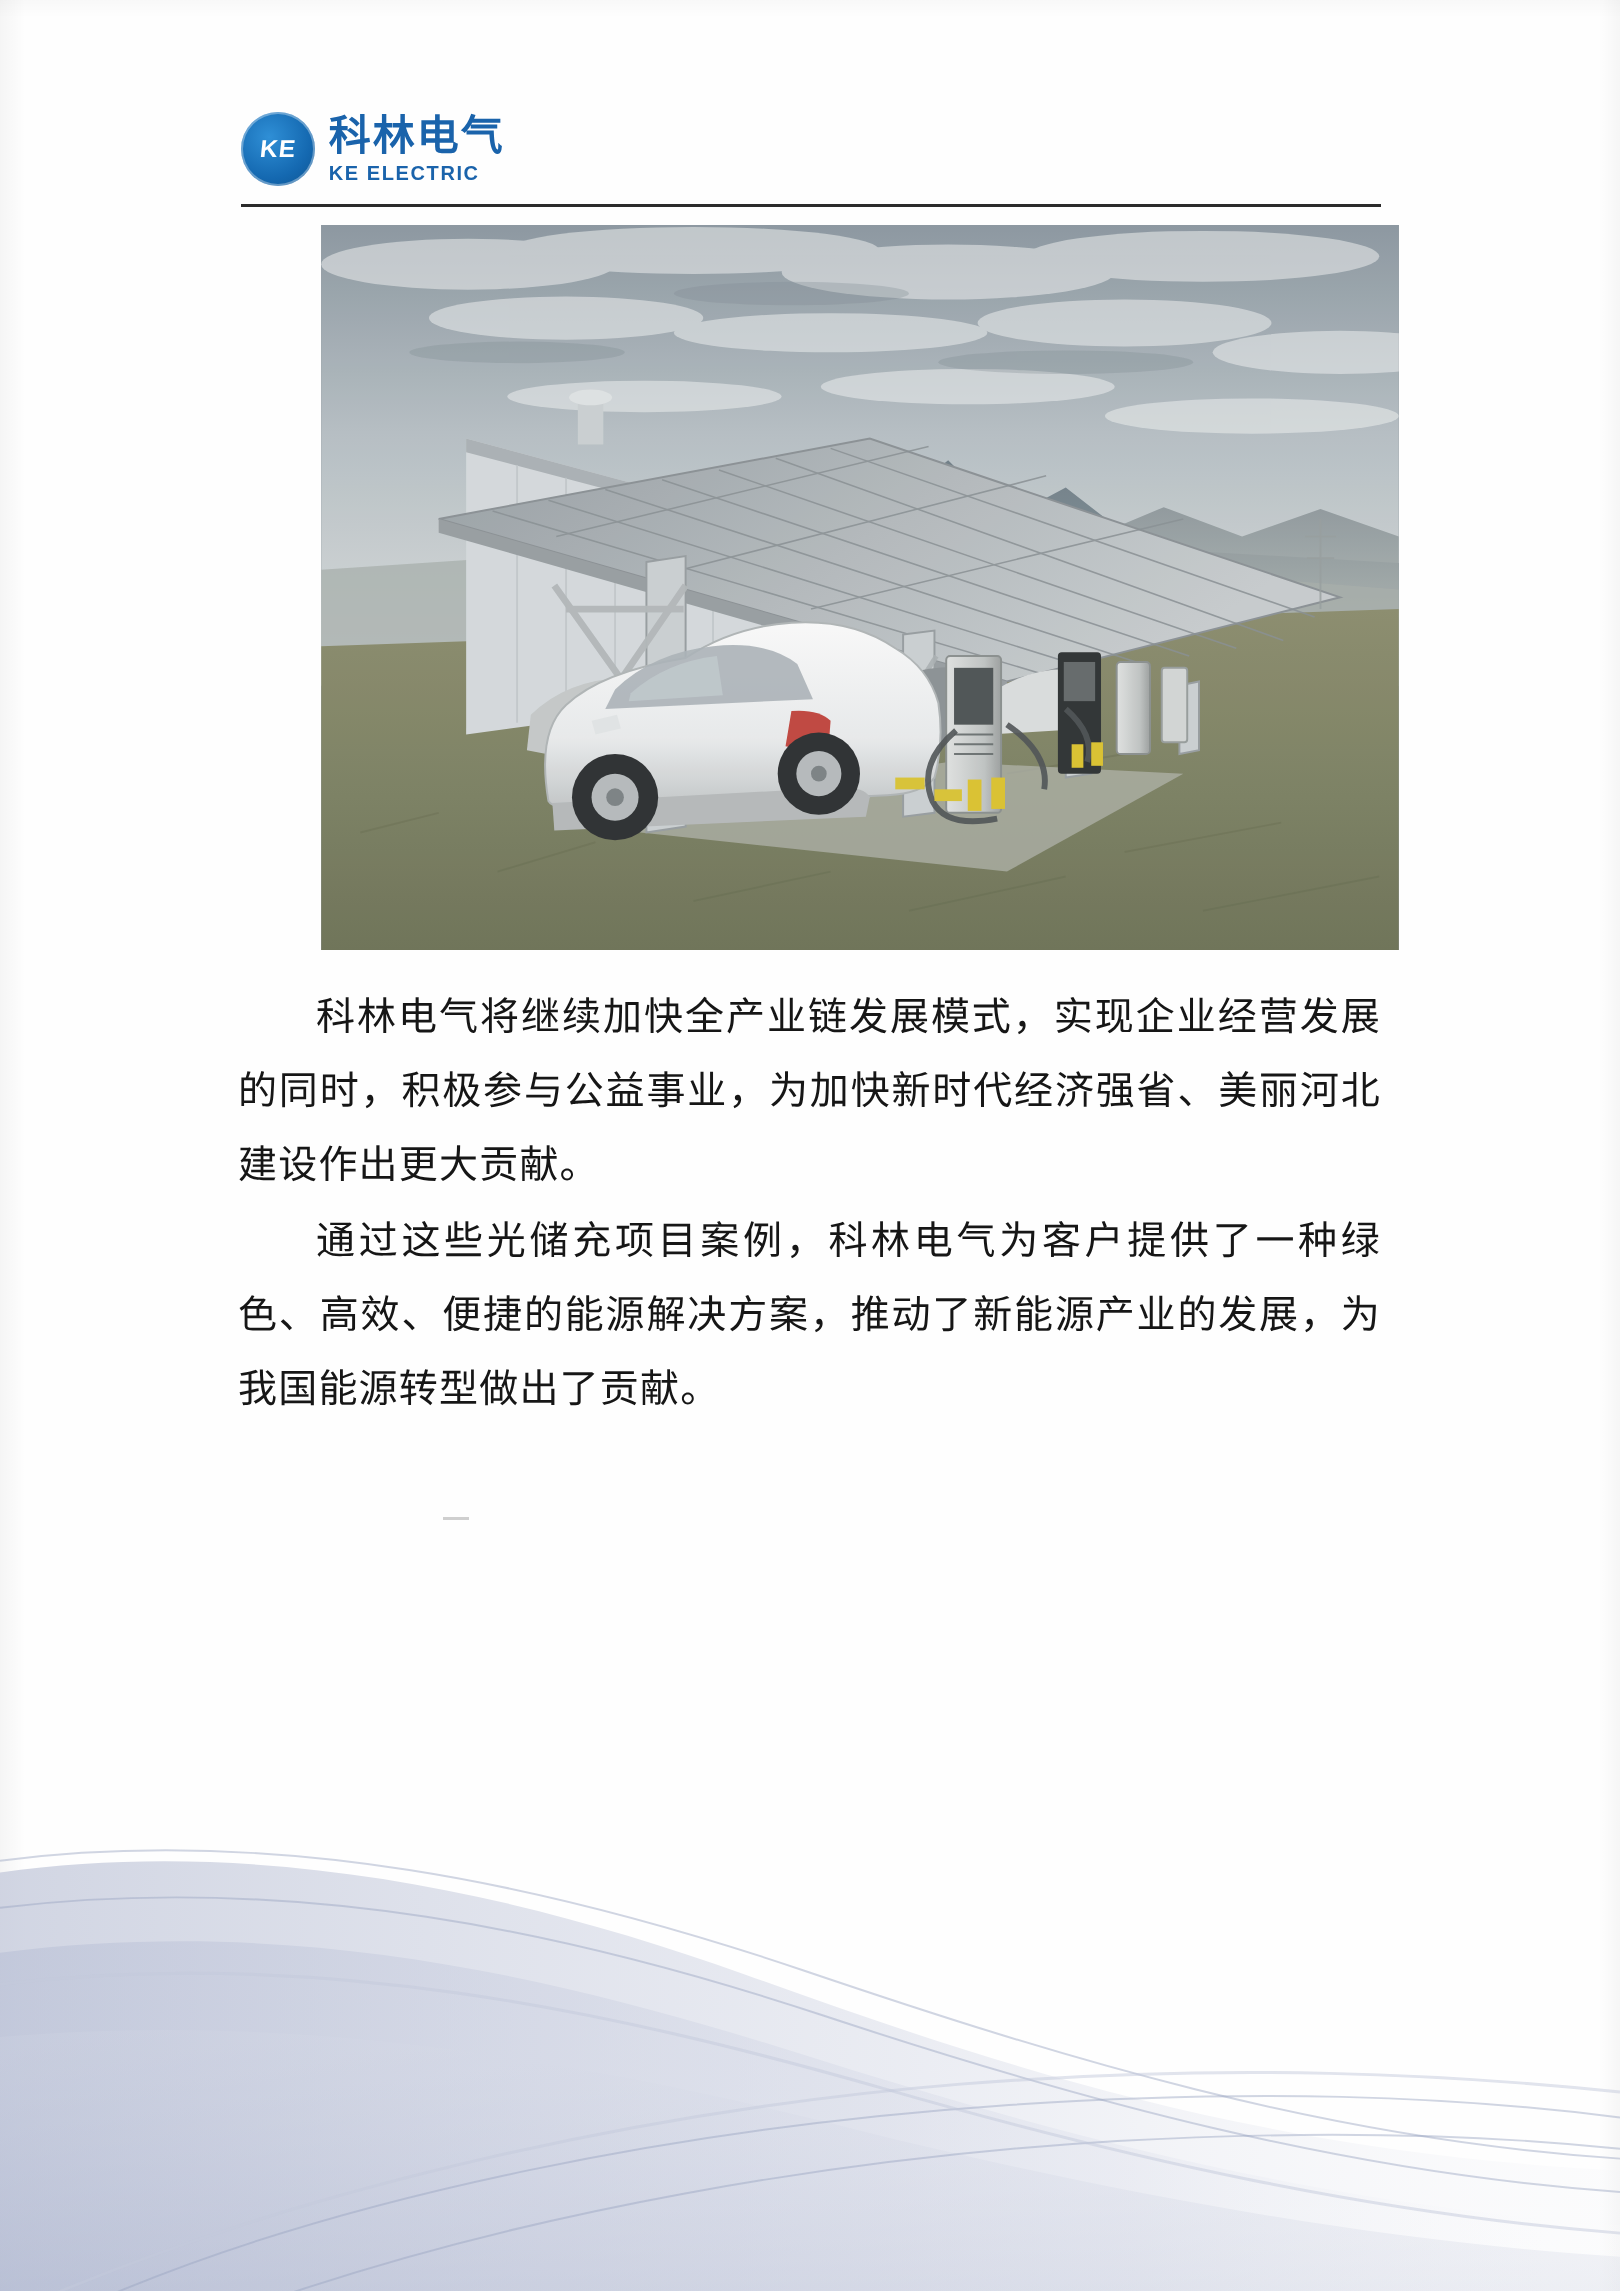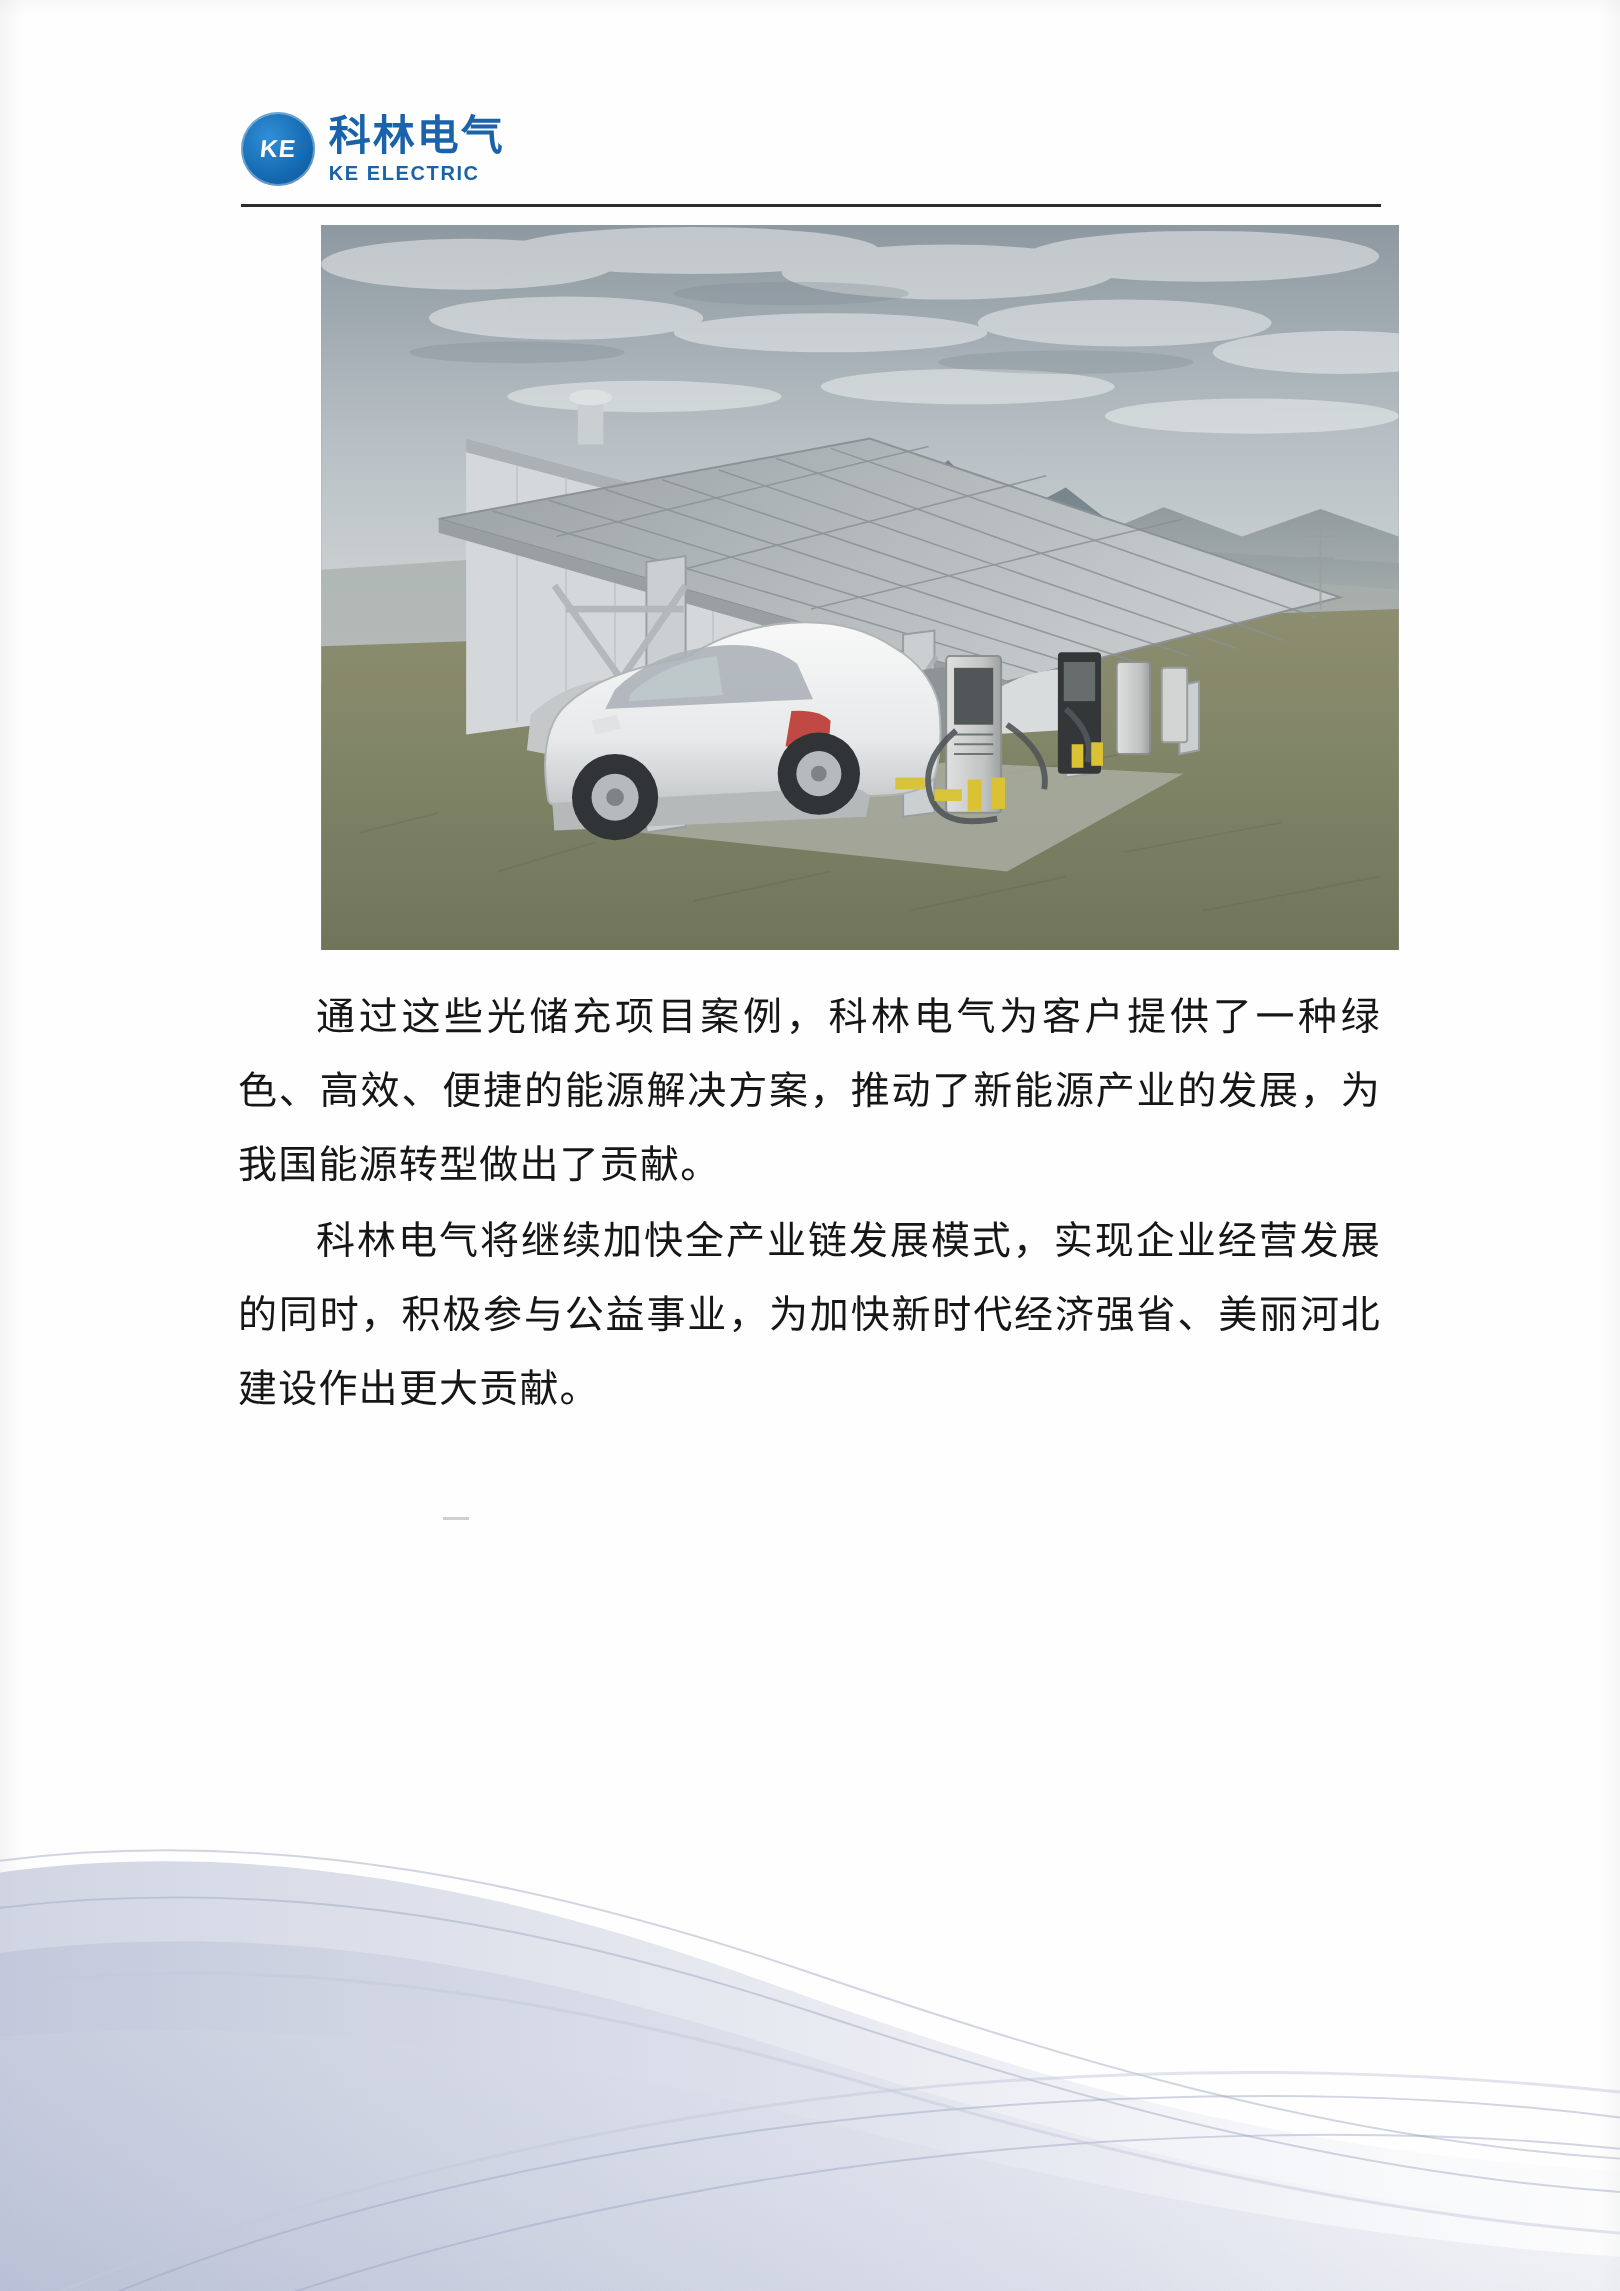--- a/index.html
+++ b/index.html
@@ -375,22 +375,22 @@
           </g>
 
           <rect x="0" y="0" width="1100" height="740" fill="#8a8f86" opacity="0.06"></rect>
         </g>
       </svg>
     </div>
 
   </div>
 
   <div class="body-text">
+    <p class="para">科林电气将继续加快全产业链发展模式，实现企业经营发展的同时，积极参与公益事业，为加快新时代经济强省、美丽河北建设作出更大贡献。</p>
     <p class="para">通过这些光储充项目案例，科林电气为客户提供了一种绿色、高效、便捷的能源解决方案，推动了新能源产业的发展，为我国能源转型做出了贡献。</p>
-    <p class="para">科林电气将继续加快全产业链发展模式，实现企业经营发展的同时，积极参与公益事业，为加快新时代经济强省、美丽河北建设作出更大贡献。</p>
   </div>
 
   <div class="small-mark"></div>
 
   <div class="footer-wave">
     <svg width="1620" height="549" viewBox="0 0 1653 560" xmlns="http://www.w3.org/2000/svg">
       <defs>
         <linearGradient id="w1" x1="0" y1="0" x2="1" y2="0">
           <stop offset="0%" stop-color="#c9cede" stop-opacity="0.85"></stop>
           <stop offset="55%" stop-color="#dfe2ec" stop-opacity="0.65"></stop>

